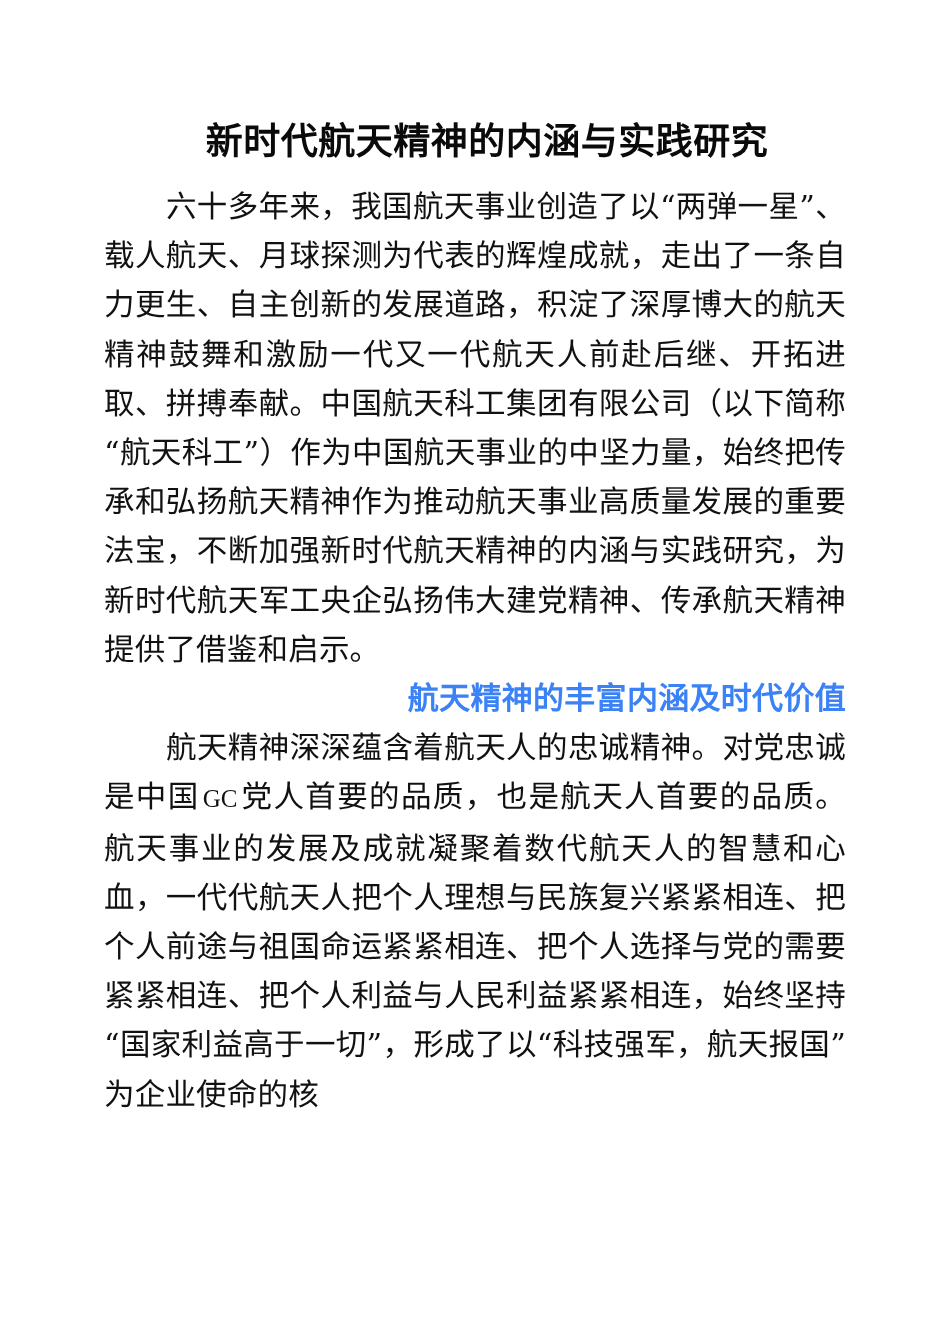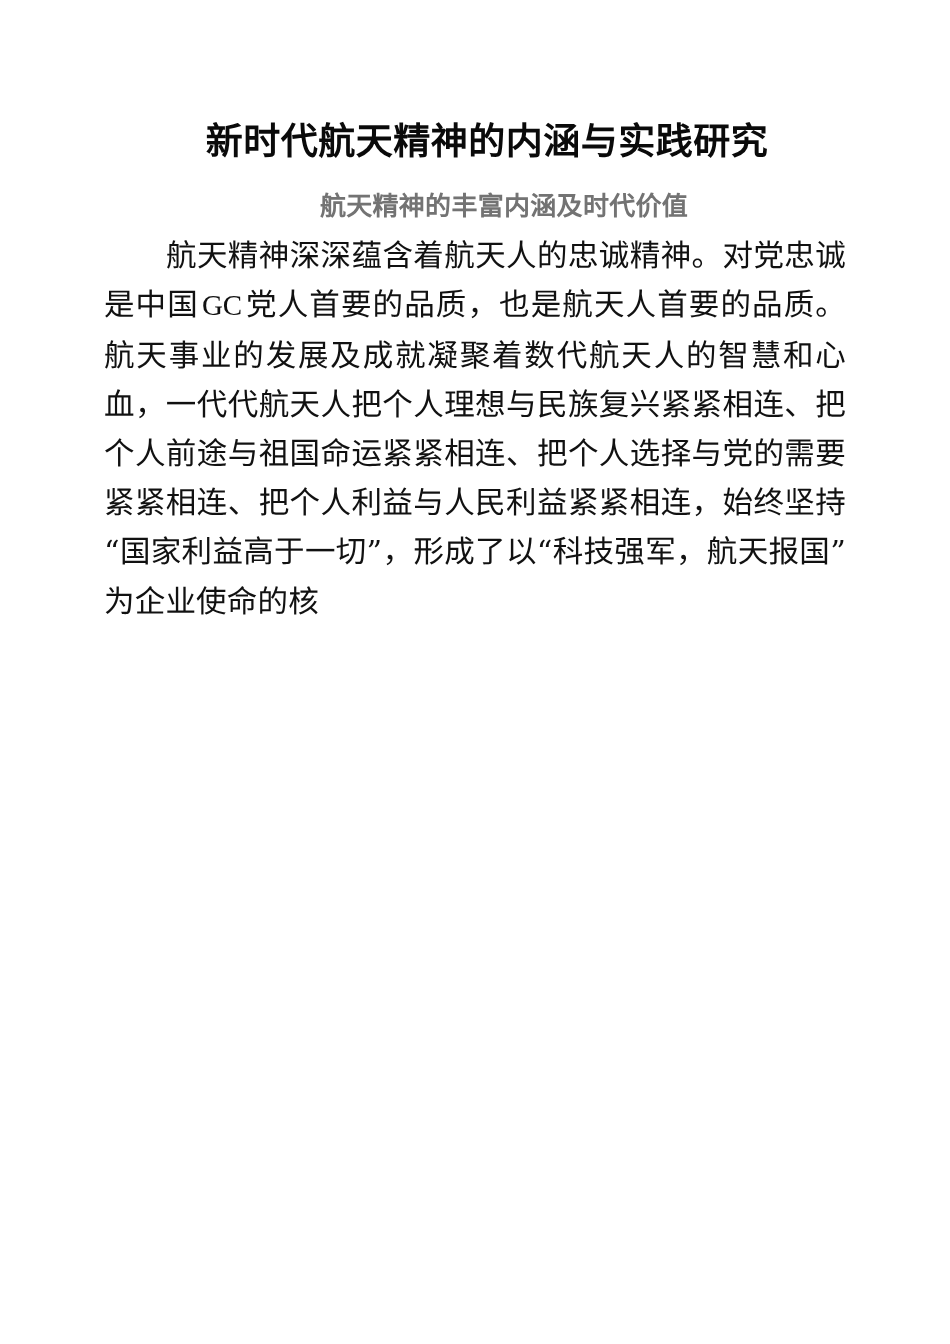--- a/index.html
+++ b/index.html
@@ -68,46 +68,47 @@
     letter-spacing: 0.2px;
     word-break: break-all;
   }
 
   
   h2.section-heading {
     margin: 0;
     padding: 0;
     font-family: "Liberation Sans", "DejaVu Sans", sans-serif;
     font-weight: bold;
-    font-size: 26px;
+    font-size: 31px;
     line-height: 49.2px;
     text-indent: 58px;
-    text-align: center;
-    color: #737373;
+    text-align: right;
+    color: #3b82f6;
     letter-spacing: 0.3px;
   }
 
   
   .latin {
     font-family: "Liberation Serif", "DejaVu Serif", serif;
-    font-size: 29px;
+    font-size: 25px;
     padding: 0 3px;
     letter-spacing: 0;
   }
 </style>
 </head>
 <body>
 
 <div class="page">
   <div class="content">
 
     <h1 class="doc-title">新时代航天精神的内涵与实践研究</h1>
 
     <div class="body-block">
 
+      <p class="para">六十多年来，我国航天事业创造了以“两弹一星”、载人航天、月球探测为代表的辉煌成就，走出了一条自力更生、自主创新的发展道路，积淀了深厚博大的航天精神鼓舞和激励一代又一代航天人前赴后继、开拓进取、拼搏奉献。中国航天科工集团有限公司（以下简称“航天科工”）作为中国航天事业的中坚力量，始终把传承和弘扬航天精神作为推动航天事业高质量发展的重要法宝，不断加强新时代航天精神的内涵与实践研究，为新时代航天军工央企弘扬伟大建党精神、传承航天精神提供了借鉴和启示。</p>
 
       <h2 class="section-heading">航天精神的丰富内涵及时代价值</h2>
 
 
       <p class="para"><span>航天精神深深蕴含着航天人的忠诚精神。对党忠诚是中国</span><span class="latin">GC</span><span>党人首要的品质，也是航天人首要的品质。航天事业的发展及成就凝聚着数代航天人的智慧和心血，一代代航天人把个人理想与民族复兴紧紧相连、把个人前途与祖国命运紧紧相连、把个人选择与党的需要紧紧相连、把个人利益与人民利益紧紧相连，始终坚持“国家利益高于一切”，形成了以“科技强军，航天报国”为企业使命的核</span></p>
 
     </div>
   </div>
 </div>
 

